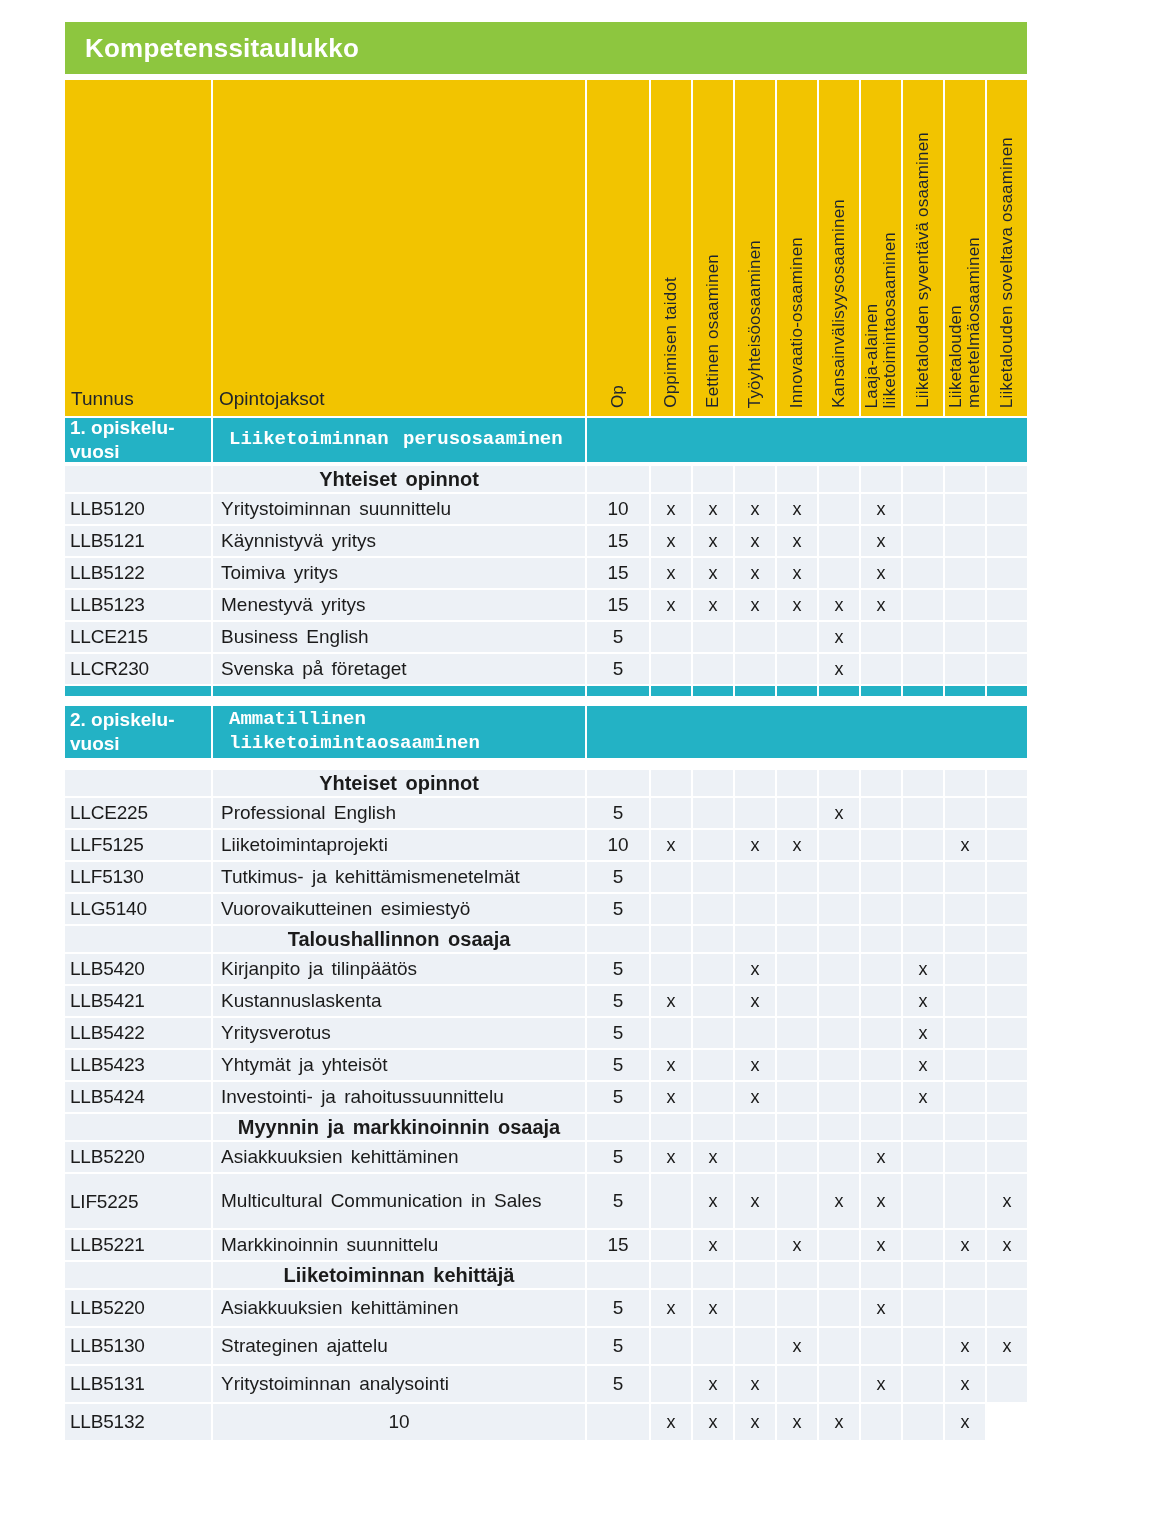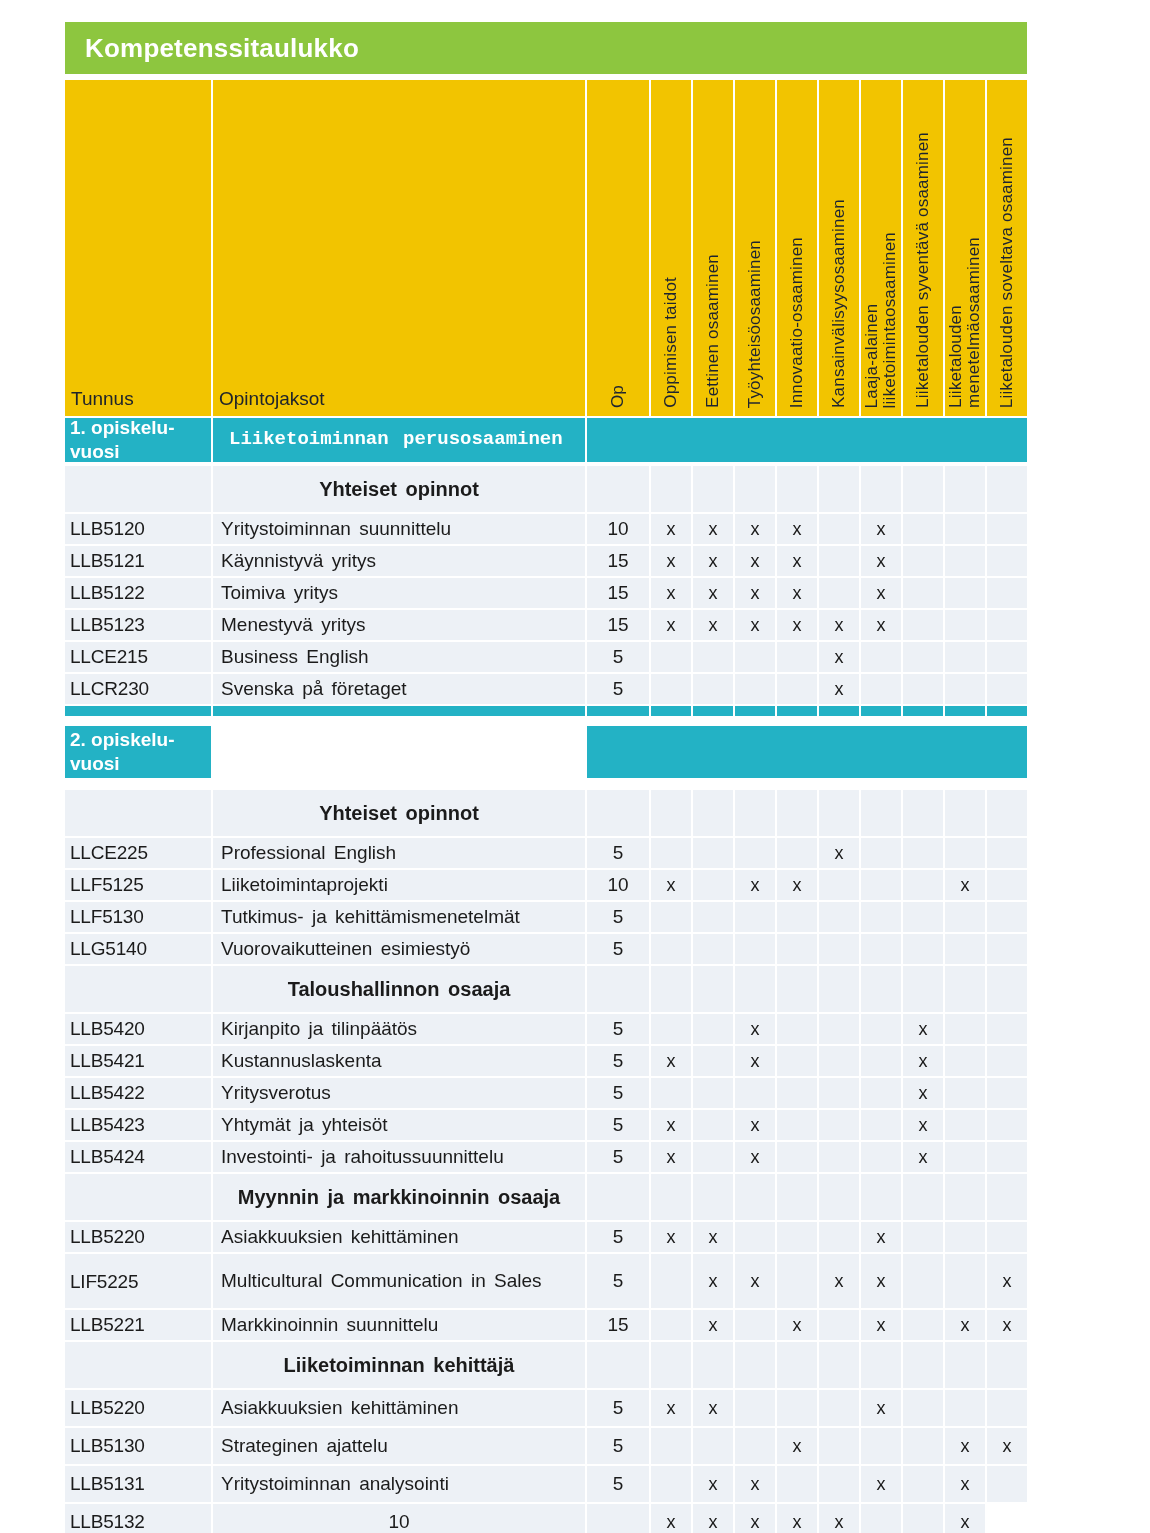--- a/index.html
+++ b/index.html
@@ -32,21 +32,21 @@
   
   .bcell{background:var(--teal);color:#fff;font-weight:bold;font-size:19px;
     display:flex;align-items:center;white-space:pre-line;line-height:1.25;height:44px;}
   .band-tall .bcell{height:52px;}
   .year{padding-left:5px;}
   .stitle{padding-left:16px;word-spacing:3px;font-family:Liberation Mono, monospace;}
   .bfill{grid-column:3 / -1;}
   
   .scell{background:var(--teal);height:10px;}
   
-  .gcell{background:var(--rowbg);height:46px;}
+  .gcell{background:var(--rowbg);height:26px;}
   .ghead{display:flex;align-items:center;justify-content:center;
     font-weight:bold;font-size:20px;color:var(--ink);word-spacing:3px;white-space:nowrap;}
   
   .ccell{background:var(--rowbg);height:30px;display:flex;align-items:center;
     font-size:19px;color:var(--ink);overflow:hidden;}
   .code{padding-left:5px;letter-spacing:-.2px;}
   .cname{padding-left:8px;word-spacing:3px;white-space:nowrap;}
   .copnum,.mark{justify-content:center;}
   .mark{font-size:18px;}
   .lastg .ccell{height:36px;}
@@ -212,20 +212,22 @@
         <div class="scell"></div>
         <div class="scell"></div>
         <div class="scell"></div>
         <div class="scell"></div>
         <div class="scell"></div>
       </div>
       <div class="spacer" style="height: 8px;"></div>
       <div class="row band band-tall">
         <div class="bcell year">2. opiskelu-
 vuosi</div>
+        <div class="bcell stitle">Ammatillinen
+liiketoimintaosaaminen</div>
         <div class="bcell bfill"></div>
       </div>
       <div class="spacer" style="height: 10px;"></div>
       <div class="row grp">
         <div class="gcell"></div>
         <div class="gcell ghead">Yhteiset opinnot</div>
         <div class="gcell"></div>
         <div class="gcell"></div>
         <div class="gcell"></div>
         <div class="gcell"></div>

